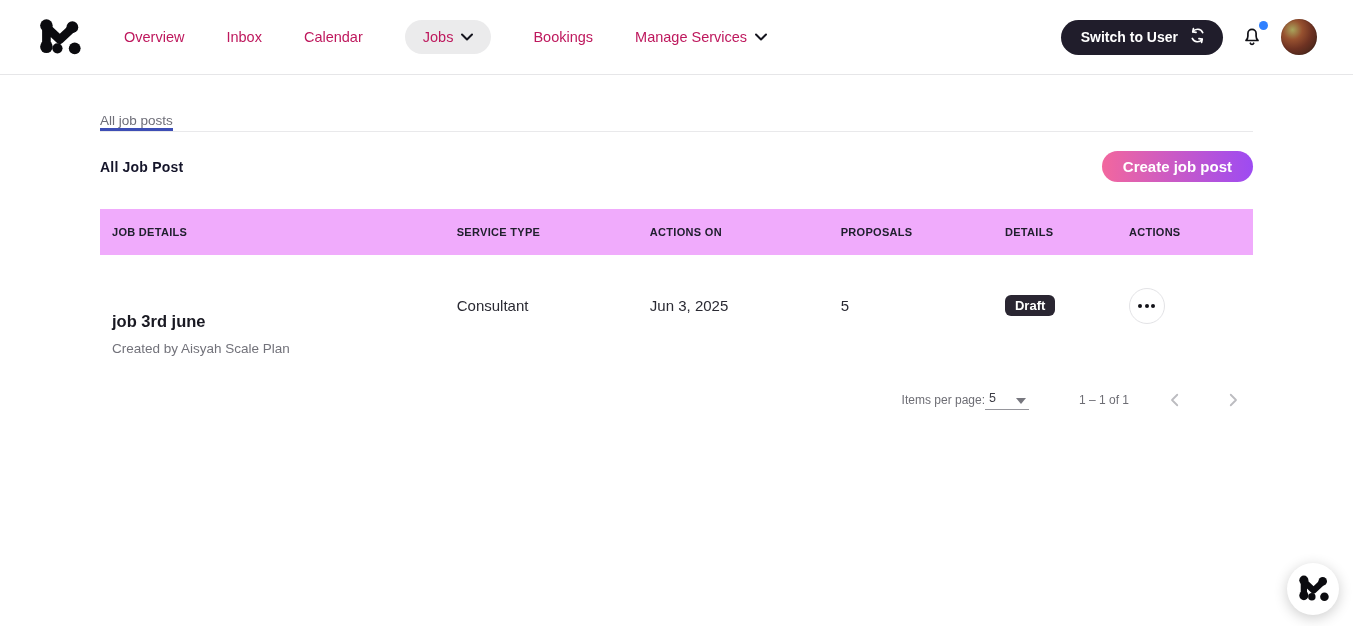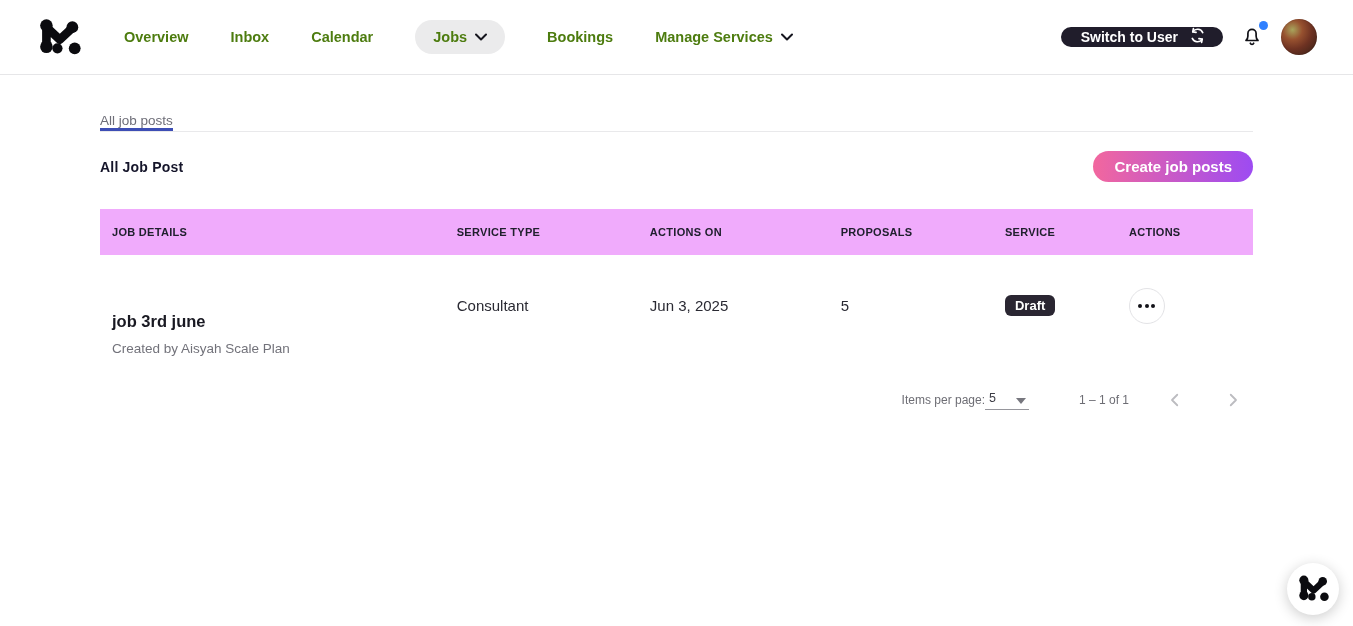--- a/index.html
+++ b/index.html
@@ -24,32 +24,32 @@
     height:75px;
     display:flex;
     align-items:center;
     padding:0 36px;
     border-bottom:1px solid #e6e6e8;
     background:#fff;
   }
   .logo{width:46px;height:46px;display:flex;align-items:center;justify-content:center;cursor:pointer;}
   .main-nav{display:flex;align-items:center;gap:42px;margin-left:42px;}
   .nav-link{
-    font-size:14.5px;font-weight:700;color:#4d7c0f;text-decoration:none;
+    font-size:14.5px;font-weight:400;color:#be185d;text-decoration:none;
     display:flex;align-items:center;gap:8px;white-space:nowrap;cursor:pointer;
   }
   .nav-link.pill{
     background:#ebebec;border-radius:20px;padding:9px 18px;
   }
   .chev{width:12px;height:8px;display:block;}
   .topbar-right{margin-left:auto;display:flex;align-items:center;gap:16px;}
   .switch-btn{
     display:flex;align-items:center;gap:10px;
     background:var(--dark-button);color:#fff;border:none;border-radius:18px;
-    height:20px;padding:0 16px 0 20px;font-size:14px;font-weight:600;
+    height:35px;padding:0 16px 0 20px;font-size:14px;font-weight:600;
     font-family:"Liberation Sans", sans-serif;cursor:pointer;
   }
   .bell-wrap{position:relative;width:26px;height:26px;display:flex;align-items:center;justify-content:center;cursor:pointer;}
   .notif-dot{
     position:absolute;top:-3px;right:-3px;width:9px;height:9px;border-radius:50%;
     background:var(--notification-dot);
   }
   .avatar{
     width:36px;height:36px;border-radius:50%;cursor:pointer;
     background:radial-gradient(circle at 32% 30%, #a8a45c 0%, #97512f 28%, #6e3222 55%, #45251a 85%);
@@ -194,30 +194,30 @@
 </header>
 
 <main class="content">
 
   <div class="tabs">
     <div class="tab active">All job posts</div>
   </div>
 
   <div class="page-head">
     <h1 class="page-title">All Job Post</h1>
-    <button class="create-btn">Create job posts</button>
+    <button class="create-btn">Create job post</button>
   </div>
 
   <div class="table">
     <div class="thead">
       <div class="th">JOB DETAILS</div>
       <div class="th">SERVICE TYPE</div>
       <div class="th">ACTIONS ON</div>
       <div class="th">PROPOSALS</div>
-      <div class="th">SERVICE</div>
+      <div class="th">DETAILS</div>
       <div class="th">ACTIONS</div>
     </div>
 
     <div class="trow">
       <div class="cell job-cell">
         <a class="job-link">job 3rd june</a>
         <div class="job-sub">Created by Aisyah Scale Plan</div>
       </div>
       <div class="cell">Consultant</div>
       <div class="cell">Jun 3, 2025</div>

